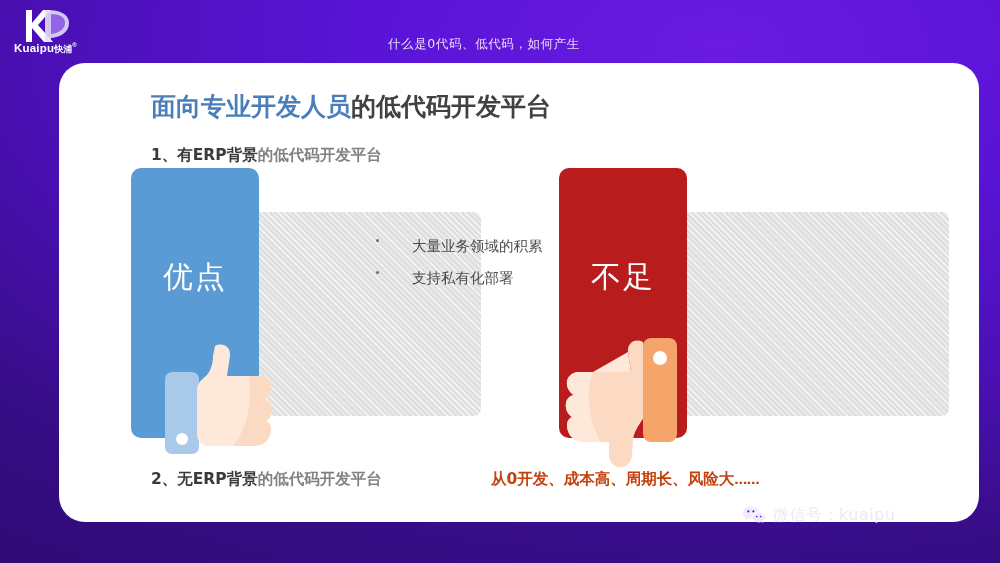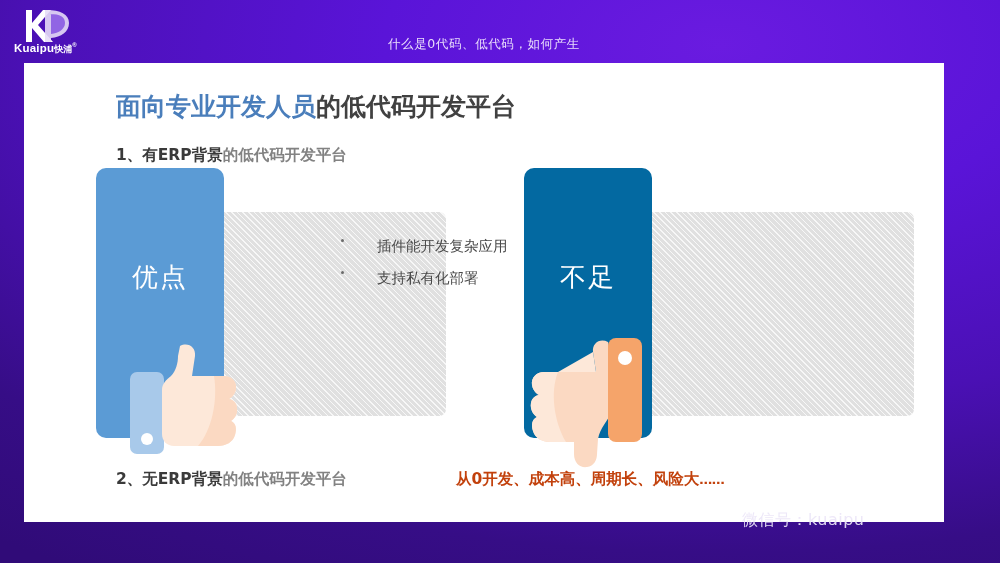--- a/index.html
+++ b/index.html
@@ -26,22 +26,23 @@
 
   #header-caption {
     position:absolute; left:0; top:36px; width:848px;
     text-align:center; padding-left:120px;
     color:#e8dcfb; font-size:12.5px; letter-spacing:.6px;
     font-family:"DejaVu Sans","Liberation Sans",sans-serif;
   }
 
   
   #slide {
-    position:absolute; left:24px; top:63px; width:920px; height:459px;
+    position:absolute; left:59px; top:63px; width:920px; height:459px;
     background:#fff;
+    border-radius:26px;
   }
 
   #page-title {
     position:absolute; left:92px; top:27px;
     font-size:25px; font-weight:bold; white-space:nowrap;
     font-family:"DejaVu Sans","Liberation Sans",sans-serif;
   }
   #page-title .hl { color:#4a7ebb; }
   #page-title .rest { color:#414141; }
 
@@ -67,23 +68,23 @@
   .block { position:absolute; top:105px; height:270px; }
   #block-pros { left:62px;  width:360px; }
   #block-cons { left:490px; width:400px; }
 
   .label-card {
     position:absolute; left:10px; top:0; width:128px; height:270px;
     border-radius:10px; z-index:3;
     display:flex; align-items:center; justify-content:center;
   }
   #card-pros { background:#5b9bd5; }
-  #card-cons { background:#0369a1; }
+  #card-cons { background:#b91c1c; }
   .label-card .txt {
-    color:#fff; font-size:26px; letter-spacing:2px;
+    color:#fff; font-size:30px; letter-spacing:2px;
     font-family:"DejaVu Sans","Liberation Sans",sans-serif;
     margin-top:-52px;
   }
 
   .hatch-panel {
     position:absolute; top:44px; height:204px; z-index:1;
     border-radius:7px;
     background-color:#e0e0e0;
     background-image:repeating-linear-gradient(
        45deg, rgba(255,255,255,.75) 0 1px, rgba(0,0,0,0) 1px 4px);
@@ -104,21 +105,21 @@
   }
 
   
   .hand { position:absolute; z-index:5; }
   #hand-up   { left:42px;  top:170px; width:160px; height:120px; }
   #hand-down { left:-10px; top:168px; width:170px; height:135px; }
 
   
   #watermark {
     position:absolute; left:742px; top:503px; height:24px;
-    display:flex; align-items:center; gap:7px; z-index:9;flex-direction:column;
+    display:flex; align-items:center; gap:7px; z-index:9;
   }
   #watermark .wm-text {
     color:#ece6f8; font-size:16px; letter-spacing:.5px; white-space:nowrap;
     font-family:"DejaVu Sans","Liberation Sans",sans-serif;
     opacity:.92;
   }
 </style>
 </head>
 <body>
 
@@ -154,21 +155,21 @@
     </div>
 
     <svg id="hand-up" class="hand" viewBox="0 0 160 120">
       <rect x="2" y="34" width="34" height="82" rx="7" fill="#a8c9ea"></rect>
       <circle cx="19" cy="101" r="6" fill="#ffffff"></circle>
       <path d="M52 8 C60 4 68 9 67 18 L64 38 L96 38 C104 38 109 44 108 51 C107 58 101 61 101 61 C107 62 110 67 109 74 C108 80 103 83 103 83 C108 85 109 91 107 97 C105 104 98 108 90 108 L46 108 C39 108 34 103 34 96 L34 52 C34 46 38 42 43 38 C48 33 50 25 50 18 Z" fill="#fde8d9"></path>
       <path d="M64 38 L96 38 C104 38 109 44 108 51 C107 58 101 61 101 61 C107 62 110 67 109 74 C108 80 103 83 103 83 C108 85 109 91 107 97 C105 104 98 108 90 108 L70 108 C84 92 90 62 86 38 Z" fill="#fbd9c2"></path>
     </svg>
 
     <ul id="bullets-pros" class="bullets">
-      <li><span class="dot"></span><span>插件能开发复杂应用</span></li>
+      <li><span class="dot"></span><span>大量业务领域的积累</span></li>
       <li><span class="dot"></span><span>支持私有化部署</span></li>
     </ul>
   </div>
 
   <div id="block-cons" class="block">
 
     <div id="panel-cons" class="hatch-panel"></div>
 
     <div id="card-cons" class="label-card">
       <span class="txt">不足</span>

